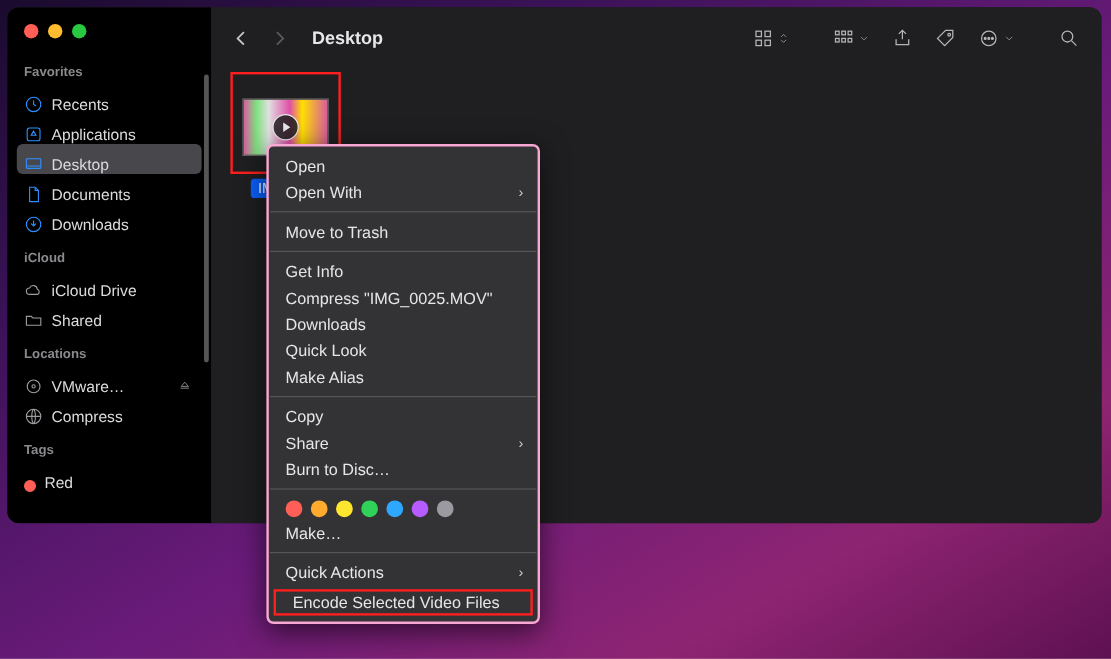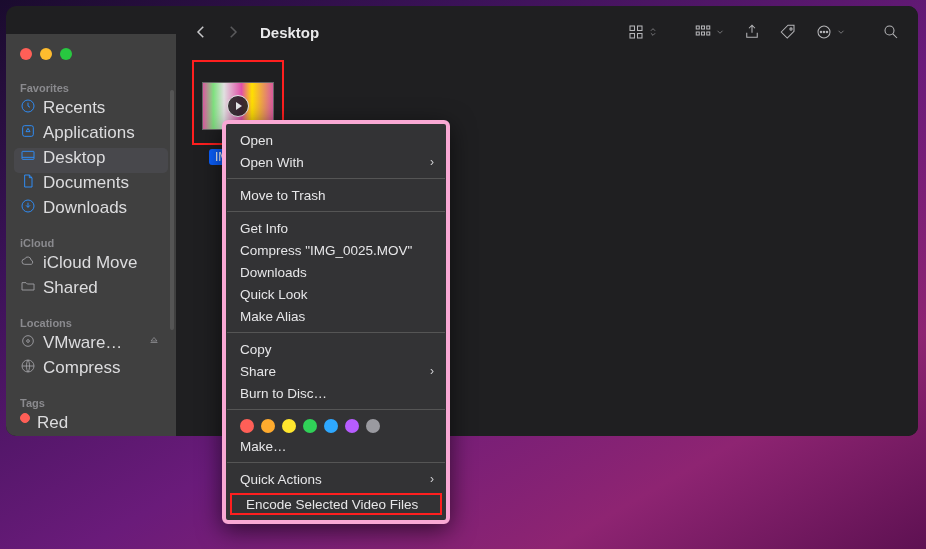--- a/index.html
+++ b/index.html
@@ -12,40 +12,39 @@
   .window {
     position: absolute; left: 6px; top: 6px;
     width: 912px; height: 430px;
     background: #1f1f21;
     border-radius: 10px;
     display: flex;
     overflow: hidden;
   }
   .sidebar {
     width: 170px; height: 100%;
-    background: #404040;
+    background: #000000;
     padding: 12px 0px 0 0px;
     position: relative;
-    margin-top: 28px;
   }
   .traffic {
     display: flex; gap: 8px; padding: 2px 0 18px 14px;
   }
   .tl { width: 12px; height: 12px; border-radius: 50%; }
   .tl.red { background:#ff5f57; }
   .tl.yel { background:#febc2e; }
   .tl.grn { background:#28c840; }
   .section-label {
     color: #8a8a8e; font-size: 11px; font-weight: 600;
     padding: 4px 14px 4px 14px;
   }
   .sb-item {
-    display: flex; align-items: flex-start; gap: 7px;
+    display: flex; align-items: flex-end; gap: 7px;
     height: 25px; margin: 0 8px; padding: 0 6px;
-    border-radius: 5px; color: #dcdcde; font-size: 17px;
+    border-radius: 5px; color: #dcdcde; font-size: 13px;
     cursor: default;
   }
   .sb-item.active { background: #48484c; }
   .sb-icon { width: 16px; height: 16px; display:flex; align-items:center; justify-content:center; flex-shrink:0;}
   .sb-icon svg { stroke: #2e90ff; fill: none; stroke-width:1.4; }
   .sb-icon.gray svg { stroke: #9c9ca0; }
   .sb-scroll {
     position:absolute; right:2px; top:56px; width:4px; height:240px;
     background:#555; border-radius:2px;
   }
@@ -101,21 +100,21 @@
     background:#0a60ff; color:#fff; font-size:12px;
     padding: 1px 6px; border-radius:3px;
     max-width:84px; overflow:hidden; white-space:nowrap;
   }
   
   .ctx {
     position: absolute;
     left: 222px; top: 120px;
     width: 228px;
     background: #333335;
-    border: 4px solid #f9a8d4;
+    border: 2px solid #f9a8d4;
     border-radius: 6px;
     padding: 5px 0;
     box-shadow: 0 6px 24px rgba(0,0,0,0.6);
     z-index: 50;
     color:#e6e6e8;
     font-size: 13.5px;
   }
   .ctx-item {
     height:22px; display:flex; align-items:center;
     padding: 0 14px; position:relative;
@@ -194,21 +193,21 @@
       <span>Downloads</span>
     </div>
 
     <div class="section-label" style="margin-top:10px">iCloud</div>
     <div class="sb-item">
       <span class="sb-icon gray">
           <svg viewBox="0 0 24 24" width="16" height="16">
             <path d="M7 17a4 4 0 010-8 5 5 0 019.6 1.5A3.5 3.5 0 0117 17z"></path>
           </svg>
         </span>
-      <span>iCloud Move</span>
+      <span>iCloud Drive</span>
     </div>
     <div class="sb-item">
       <span class="sb-icon gray">
           <svg viewBox="0 0 24 24" width="16" height="16">
             <path d="M3 7h6l2 2h10v9H3z"></path>
           </svg>
         </span>
       <span>Shared</span>
     </div>
 

